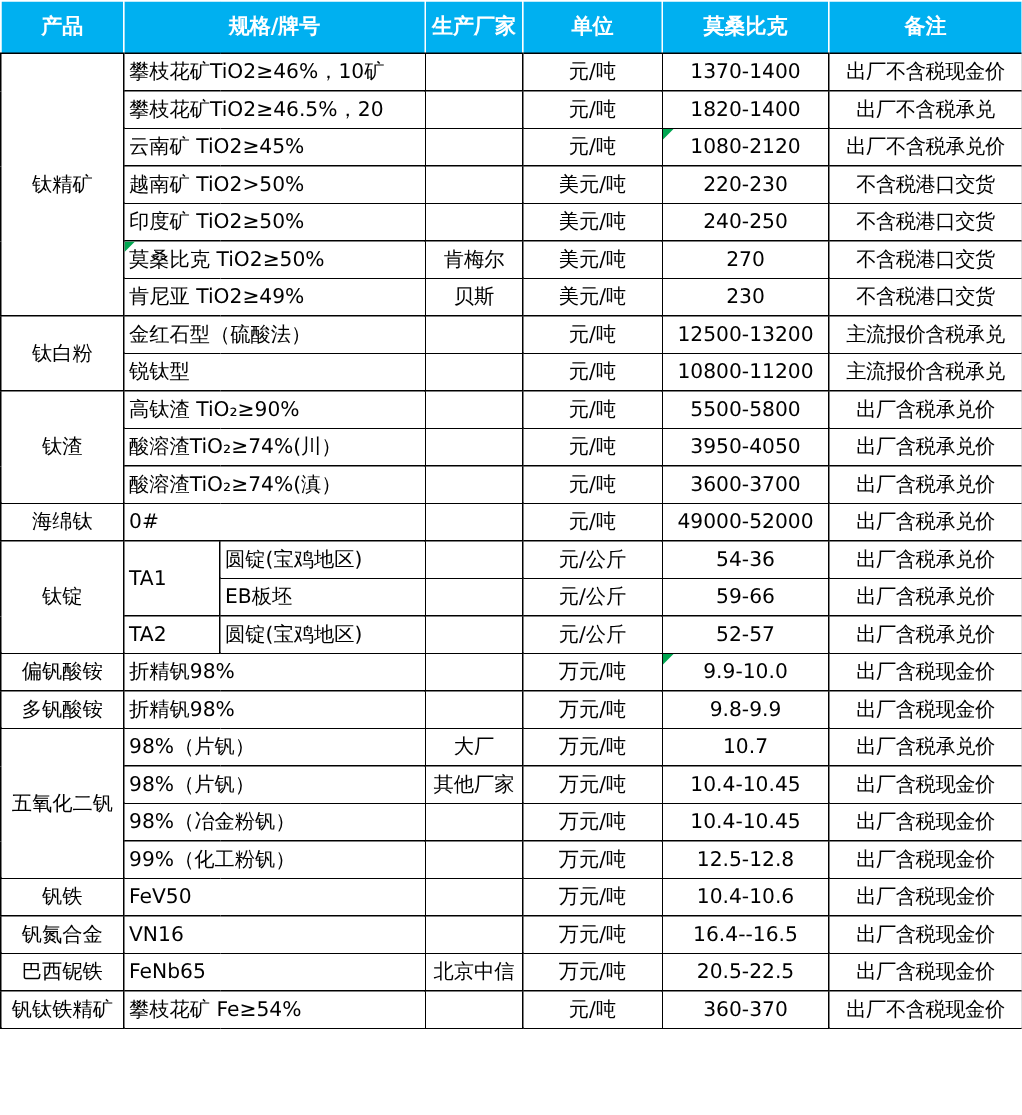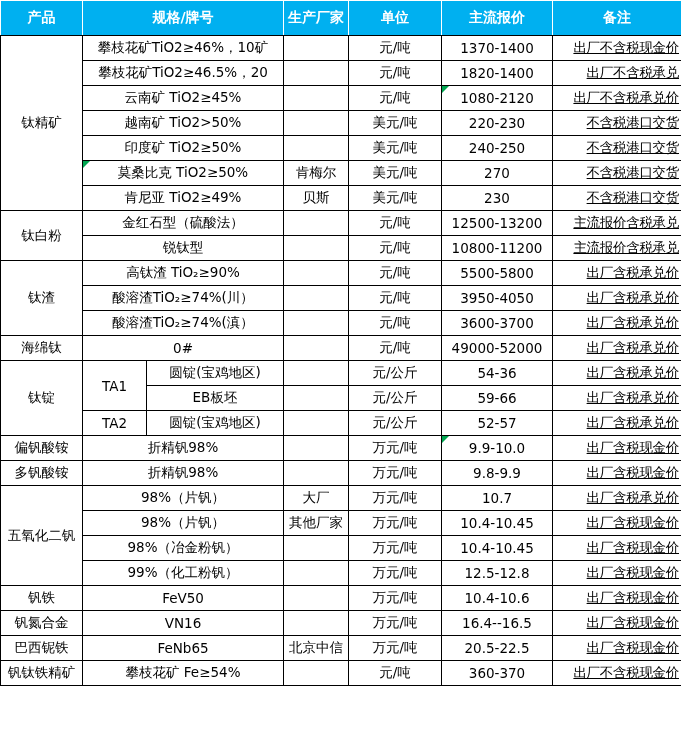--- a/index.html
+++ b/index.html
@@ -29,22 +29,22 @@
     border:1px solid #000;
     font-size:13.5px;
     height:24px;
     padding:0 3px;
     white-space:nowrap;
     overflow:hidden;
     background:#fff;
     position:relative;
   }
   td.ctr{text-align:center;padding:0 1px;}
-  td.lft{text-align:center;margin-left:21px;}
-  td.note{text-align:right;padding:0 2px;letter-spacing:-0.3px;text-decoration:underline;}
+  td.lft{text-align:left;margin-left:21px;}
+  td.note{text-align:center;padding:0 2px;letter-spacing:-0.3px;}
   .flag{
     position:absolute;top:0;left:0;width:0;height:0;
     border-top:7px solid var(--comment_flag,#00A650);
     border-right:7px solid transparent;
   }
 </style>
 </head>
 <body>
 
 <table>
@@ -56,21 +56,21 @@
       <col style="width:93px">
       <col style="width:111px">
       <col style="width:129px">
   </colgroup>
   <tbody>
       <tr>
     <th>产品</th>
     <th colspan="2">规格/牌号</th>
     <th>生产厂家</th>
     <th>单位</th>
-    <th>主流报价</th>
+    <th>莫桑比克</th>
     <th>备注</th>
   </tr>
 
   <tr>
     <td rowspan="7" class="ctr">钛精矿</td>
     <td colspan="2" class="lft">攀枝花矿TiO2≥46%，10矿</td>
     <td class="ctr"></td>
     <td class="ctr">元/吨</td>
     <td class="ctr">1370-1400</td>
     <td class="note">出厂不含税现金价</td>

